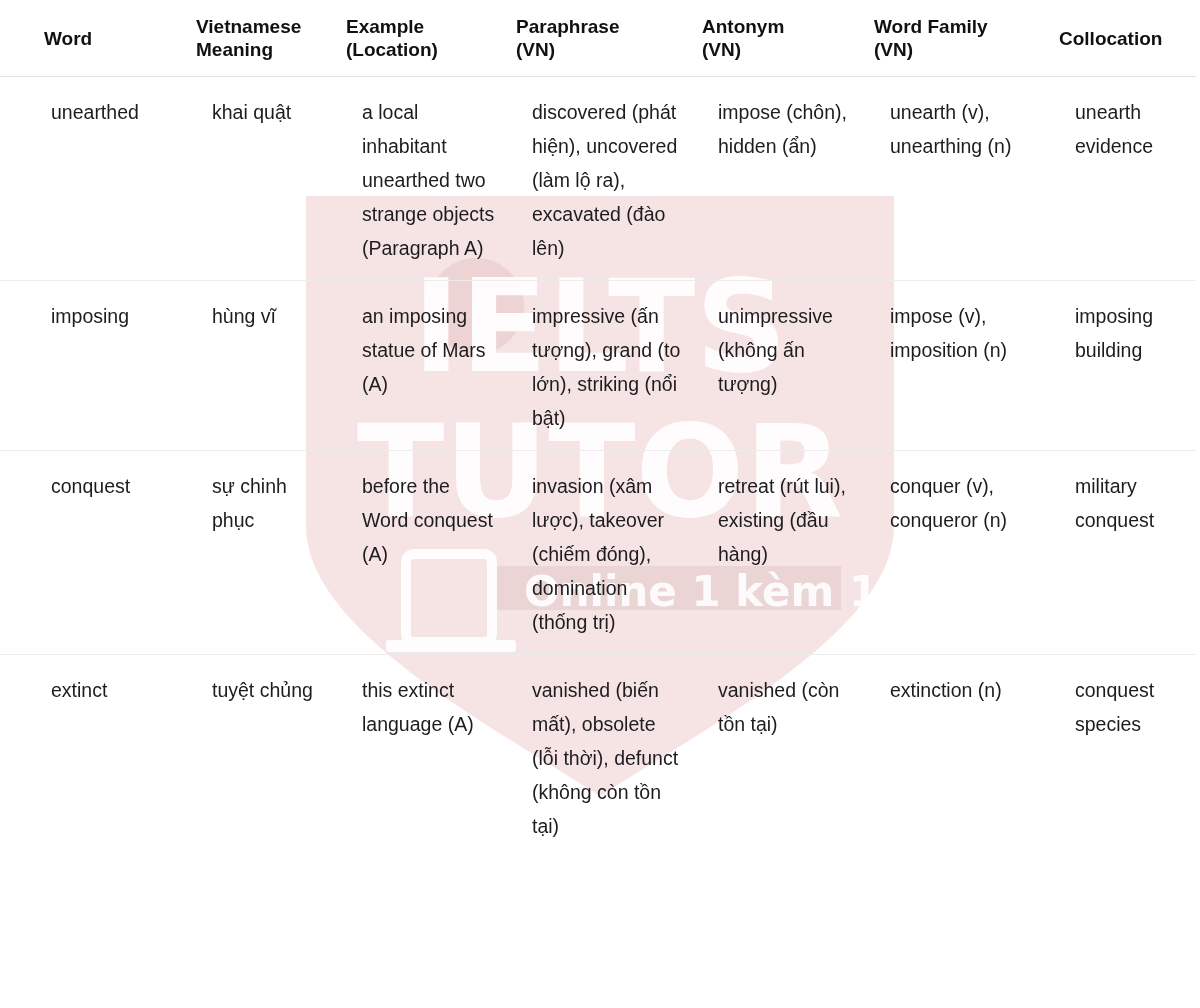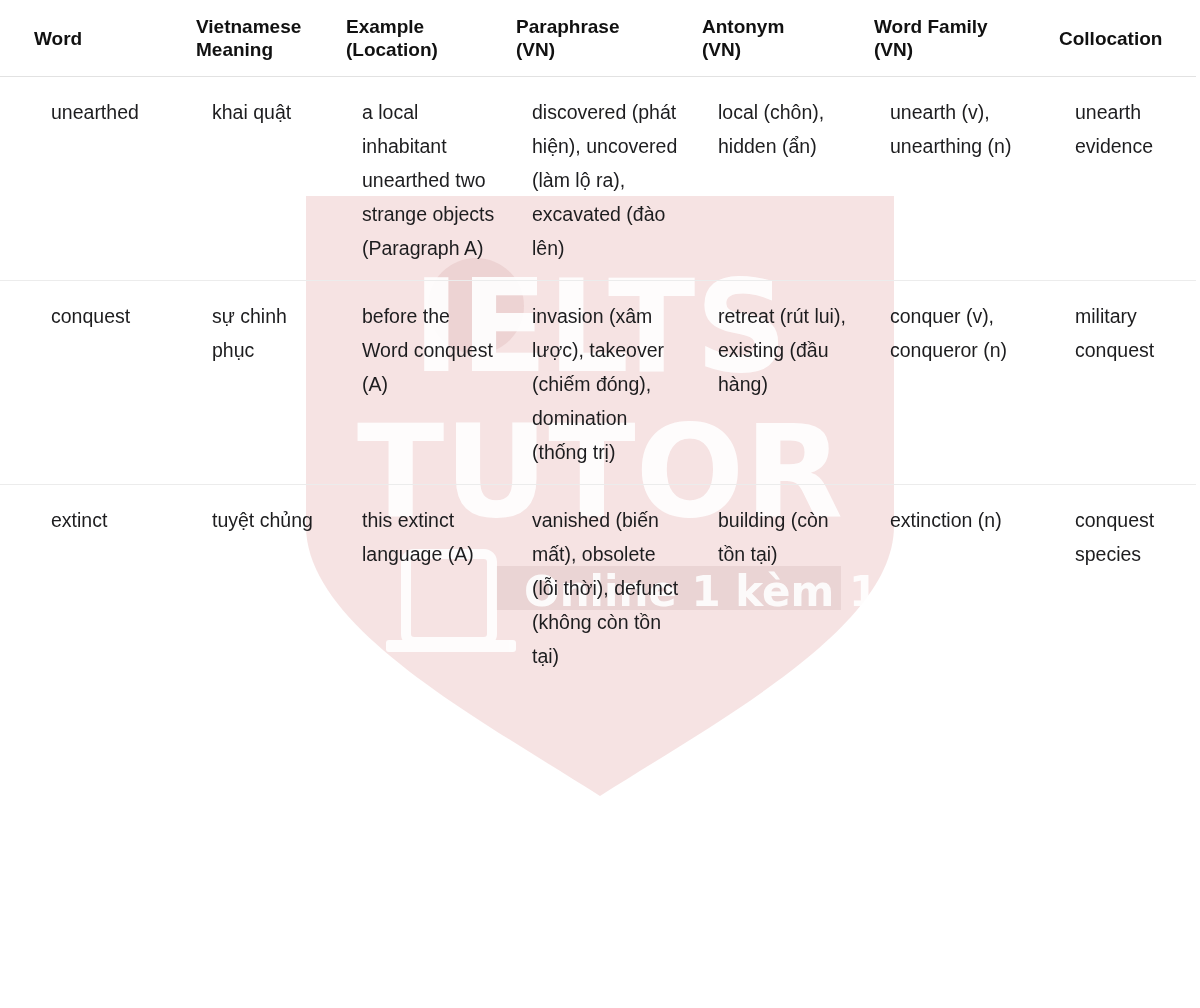--- a/index.html
+++ b/index.html
@@ -43,21 +43,21 @@
     text-align: left;
     font-weight: bold;
     font-size: 19px;
     line-height: 23px;
     vertical-align: middle;
     height: 76px;
     padding: 0 8px;
     color: #111;
     border-bottom: 1.5px solid #e2e2e2;
   }
-  table.vocab th.first { padding-left: 34px; }
+  table.vocab th.first { padding-left: 44px; }
   table.vocab td {
     vertical-align: top;
     padding: 18px 8px 15px 24px;
     border-bottom: 1px solid #ececec;
     color: #1d1d1f;
     margin-left: 44px;
   }
   table.vocab td.first { padding-left: 51px; }
   table.vocab tr.last td { border-bottom: none; }
   col.c0 { width: 188px; }
@@ -106,36 +106,45 @@
       <th><span>Word Family<br>(VN)</span></th>
       <th>Collocation</th>
     </tr>
   </thead>
   <tbody>
     <tr>
       <td class="first">unearthed</td>
       <td>khai quật</td>
       <td>a local inhabitant unearthed two strange objects (Paragraph A)</td>
       <td>discovered (phát hiện), uncovered (làm lộ ra), excavated (đào lên)</td>
-      <td>local (chôn), hidden (ẩn)</td>
+      <td>impose (chôn), hidden (ẩn)</td>
       <td>unearth (v), unearthing (n)</td>
       <td>unearth evidence</td>
+    </tr>
+    <tr>
+      <td class="first">imposing</td>
+      <td>hùng vĩ</td>
+      <td>an imposing statue of Mars (A)</td>
+      <td>impressive (ấn tượng), grand (to lớn), striking (nổi bật)</td>
+      <td>unimpressive (không ấn tượng)</td>
+      <td>impose (v), imposition (n)</td>
+      <td>imposing building</td>
     </tr>
     <tr>
       <td class="first">conquest</td>
       <td>sự chinh phục</td>
       <td>before the Word conquest (A)</td>
       <td>invasion (xâm lược), takeover (chiếm đóng), domination (thống trị)</td>
       <td>retreat (rút lui), existing (đầu hàng)</td>
       <td>conquer (v), conqueror (n)</td>
       <td>military conquest</td>
     </tr>
     <tr class="last">
       <td class="first">extinct</td>
       <td>tuyệt chủng</td>
       <td>this extinct language (A)</td>
       <td>vanished (biến mất), obsolete (lỗi thời), defunct (không còn tồn tại)</td>
-      <td>building (còn tồn tại)</td>
+      <td>vanished (còn tồn tại)</td>
       <td>extinction (n)</td>
       <td>conquest species</td>
     </tr>
   </tbody>
 </table>
 
 </body></html>

